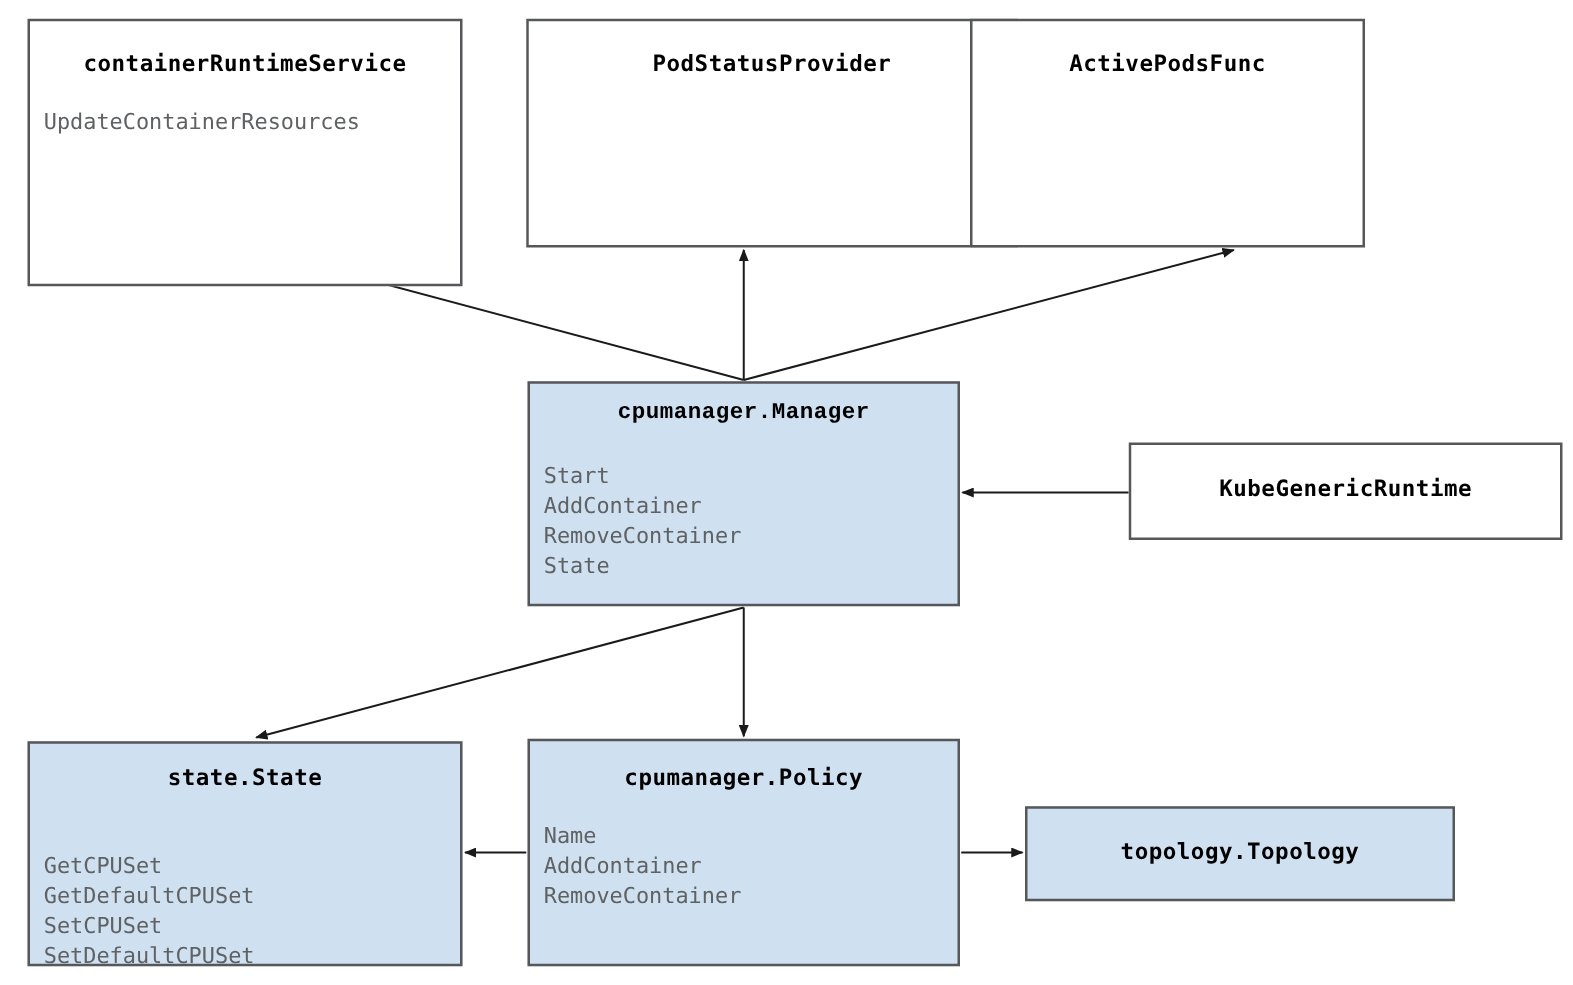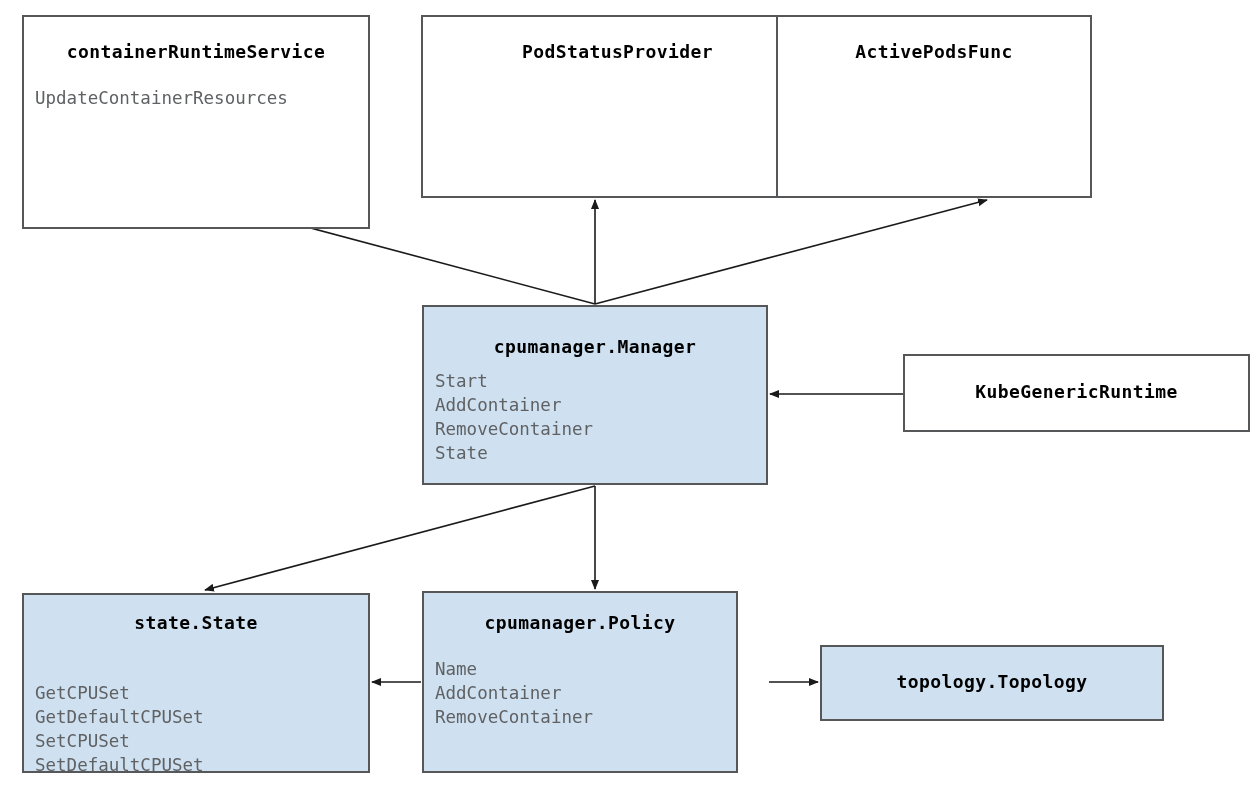--- a/index.html
+++ b/index.html
@@ -59,28 +59,28 @@
   .node-member {
     display: block;
   }
   
   #node-containerruntimeservice { left: 22px;  top: 15px;  width: 348px; height: 214px; }
   #node-podstatusprovider       { left: 421px; top: 15px;  width: 393px; height: 183px; }
   #node-activepodsfunc          { left: 776px; top: 15px;  width: 316px; height: 183px; }
   #node-cpumanager-manager      { left: 422px; top: 305px; width: 346px; height: 180px; }
   #node-kubegenericruntime      { left: 903px; top: 354px; width: 347px; height: 78px;  }
   #node-state-state             { left: 22px;  top: 593px; width: 348px; height: 180px; padding-left: 24px; }
-  #node-cpumanager-policy       { left: 422px; top: 591px; width: 316px; height: 182px; }
+  #node-cpumanager-policy       { left: 422px; top: 591px; width: 346px; height: 182px; }
   #node-topology-topology       { left: 820px; top: 645px; width: 344px; height: 76px;  }
 
   #node-containerruntimeservice .node-title { top: 24px; }
   #node-containerruntimeservice .node-members { top: 69px; }
   #node-podstatusprovider .node-title { top: 24px; }
   #node-activepodsfunc .node-title { top: 24px; }
-  #node-cpumanager-manager .node-title { top: 29px; }
+  #node-cpumanager-manager .node-title { top: 13px; font-family: Liberation Mono, monospace; }
   #node-cpumanager-manager .node-members { top: 62px; }
   #node-kubegenericruntime .node-title { top: 25px; }
   #node-state-state .node-title { top: 17px; }
   #node-state-state .node-members { top: 62px; margin-top: 24px; }
   #node-cpumanager-policy .node-title { top: 19px; }
   #node-cpumanager-policy .node-members { top: 64px; }
   #node-topology-topology .node-title { top: 24px; }
 </style>
 </head>
 <body>

